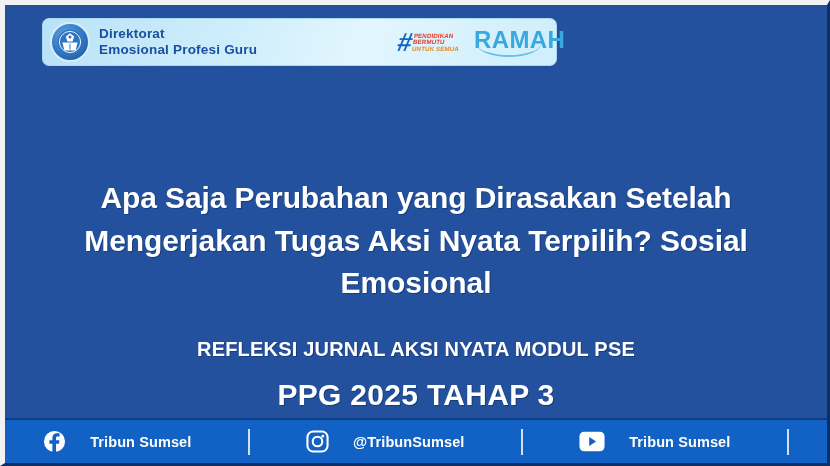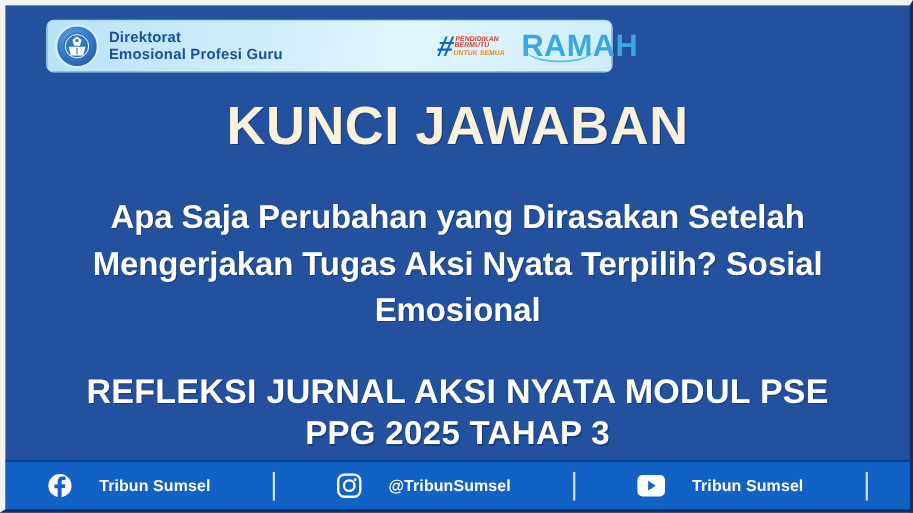--- a/index.html
+++ b/index.html
@@ -104,21 +104,21 @@
   .hw-3 { color: #E88A1E; }
 
   .ramah-logo {
     margin-left: 14px;
     flex: 0 0 auto;
     position: relative;
     width: 72px;
     height: 30px;
   }
   .ramah-word {
-    font-size: 28px;
+    font-size: 24px;
     font-weight: 700;
     color: #3aa8e0;
     letter-spacing: .4px;
     line-height: 1;
     position: absolute;
     top: 1px;
     left: 0;
   }
   .ramah-smile {
     position: absolute;
@@ -163,21 +163,21 @@
   .subline {
     position: absolute;
     left: 0; right: 0;
     text-align: center;
     color: #ffffff;
     font-weight: 700;
     text-shadow: 1px 1px 0 rgba(12,40,86,.5);
   }
   .subline-1 {
     top: 333px;
-    font-size: 31px;
+    font-size: 20px;
     letter-spacing: .2px;
   }
   .subline-2 {
     top: 373px;
     font-size: 30px;
     letter-spacing: .3px;
   }
 
   
   .socialbar {
@@ -250,21 +250,20 @@
           <div class="hw-3">UNTUK SEMUA</div>
         </span>
       </div>
 
       <div class="ramah-logo">
         <span class="ramah-word">RAMAH</span>
         <span class="ramah-smile"></span>
       </div>
     </div>
 
-    <div class="title">KUNCI JAWABAN</div>
 
     <div class="question">Apa Saja Perubahan yang Dirasakan Setelah Mengerjakan Tugas Aksi Nyata Terpilih? Sosial Emosional</div>
 
     <div class="subline subline-1">REFLEKSI JURNAL AKSI NYATA MODUL PSE</div>
     <div class="subline subline-2">PPG 2025 TAHAP 3</div>
 
     <div class="socialbar">
 
       <div class="social-item">
         <svg class="sicon" width="23" height="23" viewBox="0 0 24 24">

